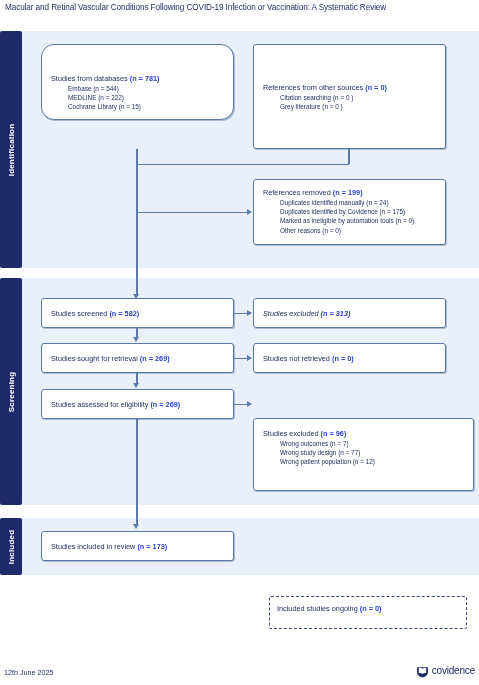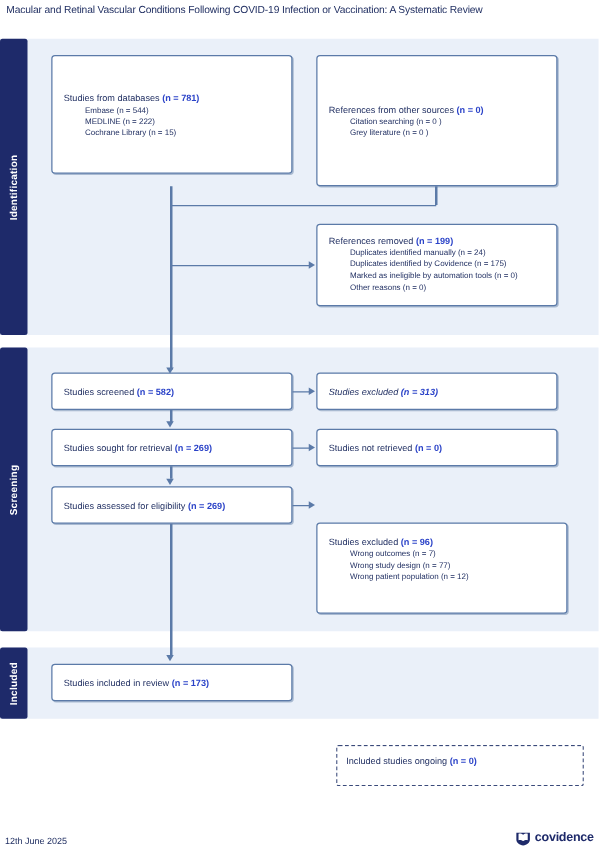--- a/index.html
+++ b/index.html
@@ -84,21 +84,21 @@
   
   #footer-date {
     position:absolute; left:4px; top:668px;
     font-size:7.2px; color:#1b2a5e;
   }
   #footer-logo {
     position:absolute; right:4px; top:664px;
     display:flex; align-items:center; gap:3px;
   }
   #footer-logo .logo-text {
-    font-size:10px; font-weight:bold; color:#1e2a6a; letter-spacing:-0.2px;
+    font-size:10px; font-weight:normal; color:#1e2a6a; letter-spacing:-0.2px;
   }
 </style>
 </head>
 <body>
 
 <div id="page-title">Macular and Retinal Vascular Conditions Following COVID-19 Infection or Vaccination: A Systematic Review</div>
 
 <div class="band" id="band-identification"></div>
 <div class="band-tab" id="tab-identification">
   <span>Identification</span>
@@ -107,21 +107,21 @@
 <div class="band" id="band-screening"></div>
 <div class="band-tab" id="tab-screening">
   <span>Screening</span>
 </div>
 
 <div class="band" id="band-included"></div>
 <div class="band-tab" id="tab-included">
   <span>Included</span>
 </div>
 
-<div class="box" style="left:41px; top:44px; width:193px; height:95px;">
+<div class="box" style="left:41px; top:44px; width:193px; height:76px;border-radius:13px;">
   <div class="box-inner" style="top:29px;">
     <div class="box-title">
       <span>Studies from databases</span>
       <b>(n = 781)</b>
     </div>
     <div class="sub">Embase (n = 544)</div>
     <div class="sub">MEDLINE (n = 222)</div>
     <div class="sub">Cochrane Library (n = 15)</div>
   </div>
 </div>
@@ -196,21 +196,21 @@
 
 <div class="box" style="left:41px; top:389px; width:193px; height:30px;">
   <div class="box-inner" style="top:10px;">
     <div class="box-title">
       <span>Studies assessed for eligibility</span>
       <b>(n = 269)</b>
     </div>
   </div>
 </div>
 
-<div class="box" style="left:253px; top:418px; width:201px; height:73px;">
+<div class="box" style="left:253px; top:418px; width:221px; height:73px;">
   <div class="box-inner" style="top:10px;">
     <div class="box-title">
       <span>Studies excluded</span>
       <b>(n = 96)</b>
     </div>
     <div class="sub">Wrong outcomes (n = 7)</div>
     <div class="sub">Wrong study design (n = 77)</div>
     <div class="sub">Wrong patient population (n = 12)</div>
   </div>
 </div>

